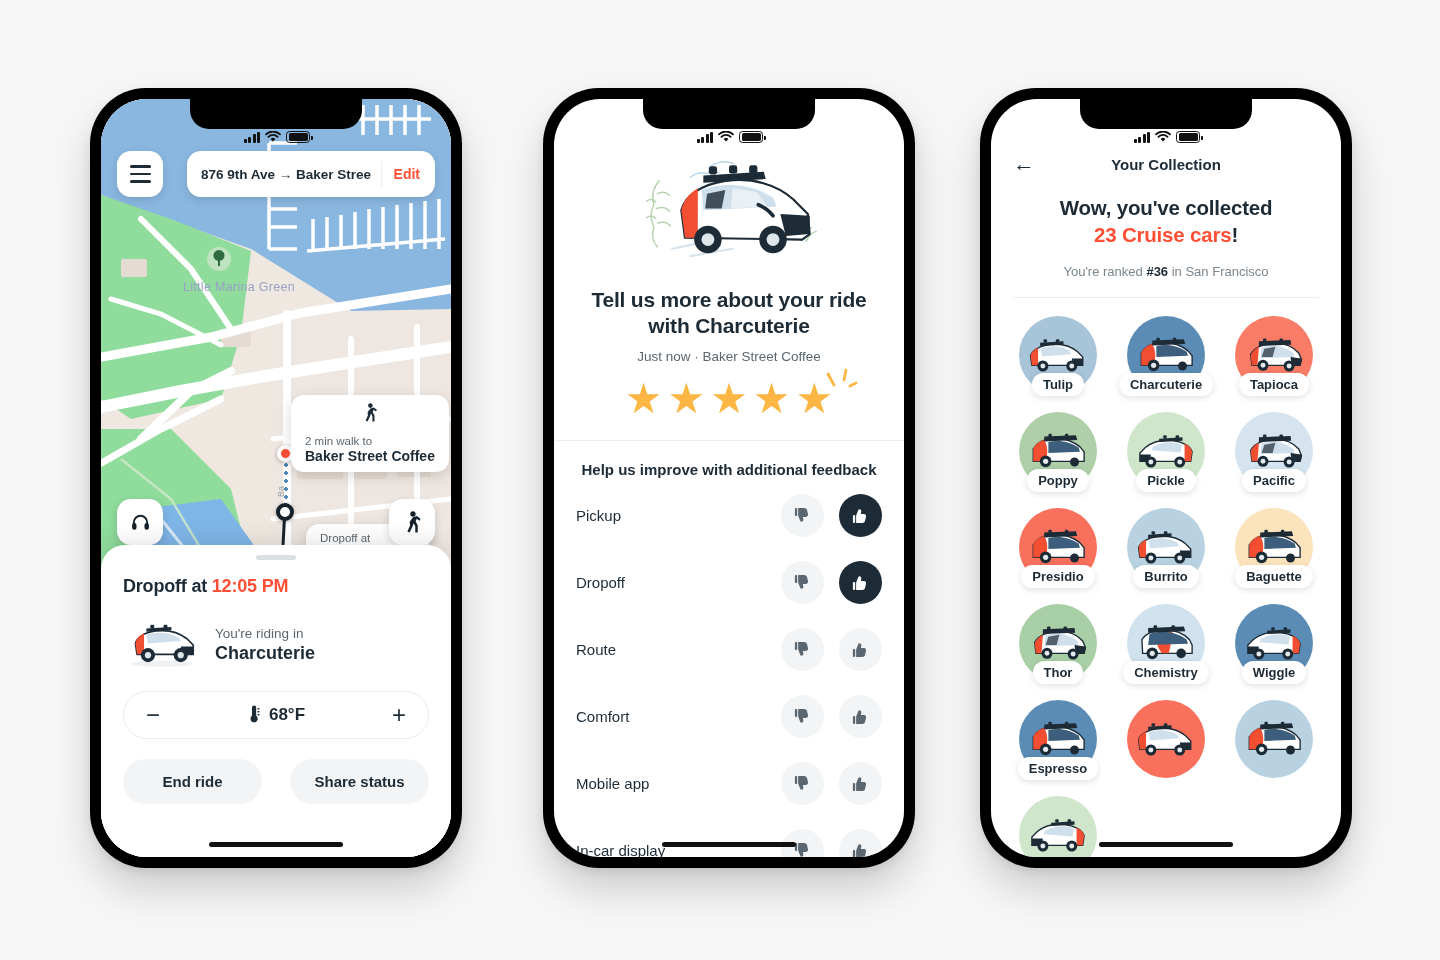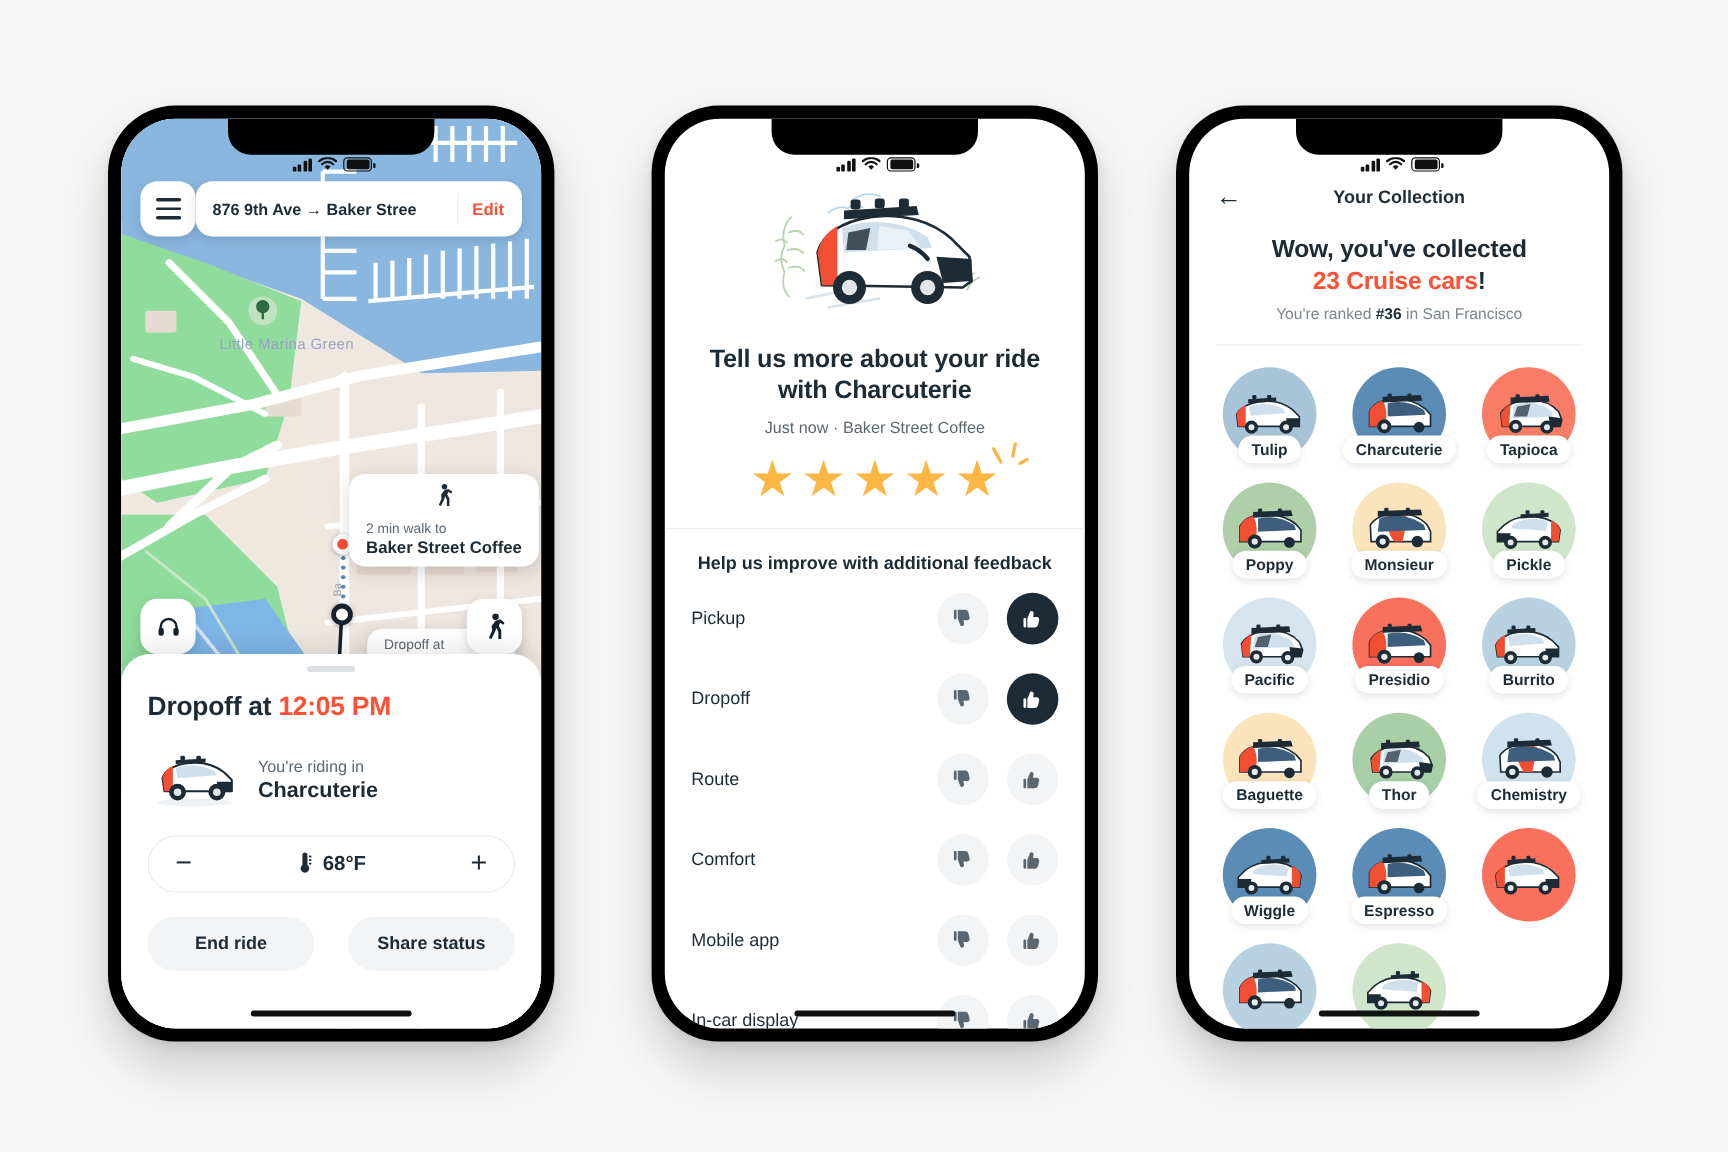--- a/index.html
+++ b/index.html
@@ -71,21 +71,21 @@
     transform: translateX(-50%);
     width: 134px; height: 5px; background: #111; border-radius: 3px; z-index: 45;
   }
 
   
   .map { position: absolute; inset: 0; background: #efe8e1; }
   .map svg { position: absolute; inset: 0; width: 100%; height: 100%; display:block; }
 
   .top-controls {
     position: absolute; top: 52px; left: 16px; right: 16px;
-    display: flex; gap: 0; z-index: 20;
+    display: flex; gap: 24px; z-index: 20;
   }
   .menu-btn {
     width: 46px; height: 46px; background: #fff; border-radius: 14px;
     display: flex; flex-direction: column; align-items: center; justify-content: center;
     gap: 5px; box-shadow: 0 3px 10px rgba(0,0,0,.13); flex: none; cursor: pointer;
   }
   .menu-btn i { display: block; width: 21px; height: 2.6px; background: #1d2b36; border-radius: 2px; }
   .addr-bar {
     flex: 1; height: 46px; background: #fff; border-radius: 14px;
     display: flex; align-items: center; box-shadow: 0 3px 10px rgba(0,0,0,.13);
@@ -143,21 +143,21 @@
   #btn-support { left: 16px; top: 400px; }
   #btn-walk    { right: 16px; top: 400px; }
 
   .sheet {
     position: absolute; left: 0; right: 0; bottom: 0; height: 312px;
     background: #fff; border-radius: 24px 24px 0 0; z-index: 30;
     box-shadow: 0 -5px 22px rgba(0,0,0,.10);
     padding: 10px 22px 0;
   }
   .grabber { width: 40px; height: 4.5px; background: #dadfe2; border-radius: 3px; margin: 0 auto 16px; }
-  .sheet-title { font-size: 22px; font-weight: bold; color: #1d2b36; letter-spacing: -.2px; }
+  .sheet-title { font-size: 18px; font-weight: bold; color: #1d2b36; letter-spacing: -.2px; }
   .sheet-title .accent { color: #ff4f35; }
   .ride-row { display: flex; align-items: center; gap: 14px; margin-top: 22px; }
   .ride-car { width: 78px; height: 52px; flex: none; }
   .ride-sub { font-size: 13.5px; color: #5b6770; }
   .ride-name { font-size: 18px; font-weight: bold; color: #1d2b36; margin-top: 2px; }
 
   .temp-row {
     margin-top: 20px; height: 48px; border: 1.4px solid #e9edef; border-radius: 26px;
     display: flex; align-items: center; justify-content: space-between; padding: 0 22px;
   }
@@ -201,21 +201,21 @@
   .col-head { padding: 50px 22px 0; }
   .col-nav { display: flex; align-items: center; position: relative; height: 30px; }
   .back-arrow { font-size: 22px; color: #1d2b36; cursor: pointer; line-height: 1; }
   .col-nav-title {
     position: absolute; left: 0; right: 0; text-align: center;
     font-size: 15px; font-weight: bold; color: #1d2b36;
   }
   .col-hero { text-align: center; padding: 16px 14px 0; }
   .col-h1 { font-size: 20.5px; font-weight: bold; color: #1d2b36; line-height: 1.3; letter-spacing: -.2px; }
   .col-h1 .accent { color: #ff4f35; }
-  .col-rank { font-size: 13px; color: #7b868d; margin-top: 6px; }
+  .col-rank { font-size: 13px; color: #7b868d; margin-top: 16px; }
   .col-rank b { color: #1d2b36; }
   .col-divider { height: 1px; background: #eceff1; margin-top: 18px; }
 
   .grid {
     display: grid; grid-template-columns: repeat(3, 1fr);
     row-gap: 16px; column-gap: 6px; padding: 18px 16px 0;
   }
   .cell { display: flex; flex-direction: column; align-items: center; position: relative; cursor: pointer; }
   .cell-circle {
     width: 78px; height: 78px; border-radius: 50%;
@@ -721,36 +721,20 @@
                 <rect x="34" y="0" width="5" height="5" rx="1.6" fill="#1d2b36"></rect>
                 <rect x="58" y="0" width="5" height="5" rx="1.6" fill="#1d2b36"></rect>
                 <circle cx="30" cy="40" r="8.5" fill="#1d2b36"></circle>
                 <circle cx="30" cy="40" r="3.8" fill="#e3eaee"></circle>
                 <circle cx="72" cy="41" r="6.5" fill="#1d2b36"></circle>
               </svg>
             </div>
             <div class="cell-name">Poppy</div>
           </div>
           <div class="cell">
-            <div class="cell-circle" style="background: rgb(251, 227, 187);">
-              <svg class="cell-car" viewBox="0 0 96 50">
-                <path d="M14 40 L13 20 C18 12 30 6 46 6 C62 6 74 11 82 20 L86 28 L86 40 Z" fill="#fff" stroke="#1d2b36" stroke-width="2"></path>
-                <path d="M42 40 C34 30 32 18 36 8 C44 6 52 7 58 10 C56 22 54 32 52 40 Z" fill="#f14e32"></path>
-                <path d="M24 12 C40 6 62 8 78 20 L80 26 L22 28 Z" fill="#3d5f7d"></path>
-                <path d="M22 3 L74 1 L76 8 L22 10 Z" fill="#1d2b36"></path>
-                <rect x="30" y="-1" width="5" height="5" rx="1.6" fill="#1d2b36"></rect>
-                <rect x="56" y="-1" width="5" height="5" rx="1.6" fill="#1d2b36"></rect>
-                <circle cx="28" cy="40" r="8.5" fill="#1d2b36"></circle>
-                <circle cx="28" cy="40" r="3.8" fill="#e3eaee"></circle>
-                <circle cx="70" cy="40" r="7" fill="#1d2b36"></circle>
-              </svg>
-            </div>
-            <div class="cell-name">Monsieur</div>
-          </div>
-          <div class="cell">
             <div class="cell-circle" style="background: rgb(207, 230, 203);">
               <svg class="cell-car" viewBox="0 0 96 50">
                 <path d="M84 40 L86 26 C83 18 72 12 58 10 C42 8 28 12 18 20 L10 28 L10 40 Z" fill="#fff" stroke="#1d2b36" stroke-width="2"></path>
                 <path d="M84 40 L86 26 C85 21 81 17 75 14 L75 40 Z" fill="#f14e32"></path>
                 <path d="M71 16 C57 10 41 12 29 19 L27 24 L69 27 Z" fill="#cfe0ec"></path>
                 <path d="M38 7 L72 5 L72 10 L38 12 Z" fill="#1d2b36"></path>
                 <rect x="44" y="2" width="5" height="5" rx="1.6" fill="#1d2b36"></rect>
                 <rect x="62" y="2" width="5" height="5" rx="1.6" fill="#1d2b36"></rect>
                 <path d="M26 30 L10 30 L10 40 L24 40 Z" fill="#1d2b36"></path>
                 <circle cx="68" cy="41" r="8" fill="#1d2b36"></circle>

